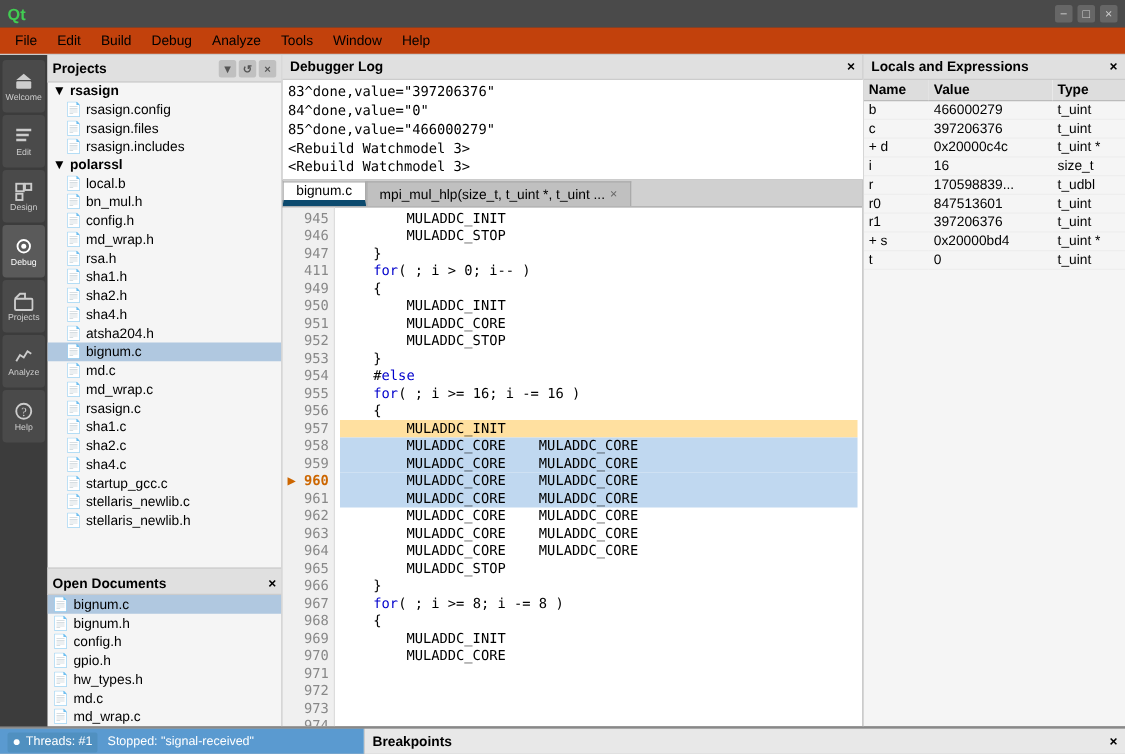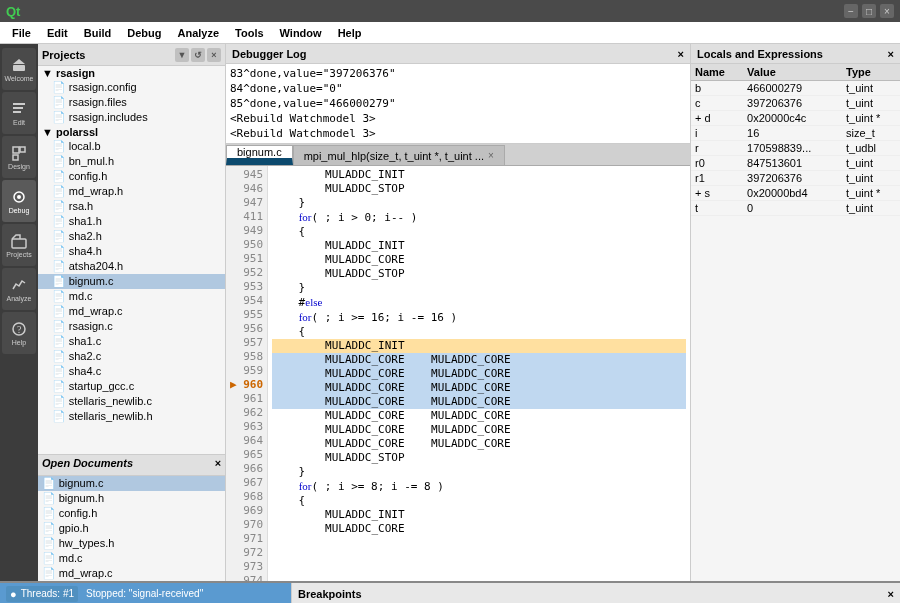--- a/index.html
+++ b/index.html
@@ -27,27 +27,26 @@
     #titlebar .title-icons {
       display: flex; gap: 4px; margin-left: auto;
     }
     #titlebar .title-icon {
       width: 14px; height: 14px; background: #666; border-radius: 2px;
       display: flex; align-items: center; justify-content: center; color: #ccc; font-size: 10px;
     }
 
     
     #menubar {
-      background: #ffffff;
+      background: #c2410c;
       height: 22px;
       display: flex;
       align-items: center;
       padding: 0 4px;
       border-bottom: 1px solid #ccc;
-      font-weight: bold;
     }
     .menu-item {
       padding: 2px 8px;
       font-size: 11px;
       cursor: pointer;
     }
 
     
     #main-layout {
       display: flex;
@@ -188,21 +187,21 @@
       background: #c0c0c0;
       border: 1px solid #aaa;
       border-bottom: none;
       font-size: 11px;
       cursor: pointer;
       height: 20px;
       display: flex;
       align-items: center;
       gap: 4px;
     }
-    .code-tab.active { background: #fff; border-bottom: 7px solid #0c4a6e; }
+    .code-tab.active { background: #fff; border-bottom: 5px solid #0c4a6e; }
     .code-tab .close-x { font-size: 10px; color: #666; }
 
     .code-editor {
       flex: 1;
       background: #fff;
       overflow: hidden;
       display: flex;
       font-family: monospace;
       font-size: 11px;
     }
@@ -219,21 +218,21 @@
     }
     .code-content {
       flex: 1;
       padding: 2px 4px;
       overflow: hidden;
       line-height: 14px;
     }
     .code-line { white-space: pre; }
     .code-line.highlighted { background: #c0d8f0; }
     .code-line.current-line { background: #ffe0a0; }
-    .kw { color: #0000cc; font-family: Liberation Serif, serif; }
+    .kw { color: #0000cc; }
 
     
     #right-panel {
       width: 210px;
       background: #f5f5f5;
       border-left: 1px solid #ccc;
       display: flex;
       flex-direction: column;
       flex-shrink: 0;
     }
@@ -326,23 +325,22 @@
     ::-webkit-scrollbar-thumb { background: #aaa; border-radius: 4px; }
 
     .open-docs-header {
       background: #e0e0e0;
       border-bottom: 1px solid #ccc;
       border-top: 1px solid #ccc;
       padding: 2px 4px;
       font-size: 11px;
       font-weight: bold;
       display: flex;
-      align-items: flex-start;
+      align-items: flex-end;
       height: 22px;
-      font-style: italic;
     }
     .open-docs-list {
       overflow-y: auto;
       font-size: 11px;
       max-height: 120px;
     }
   </style>
 </head>
 <body>
 

